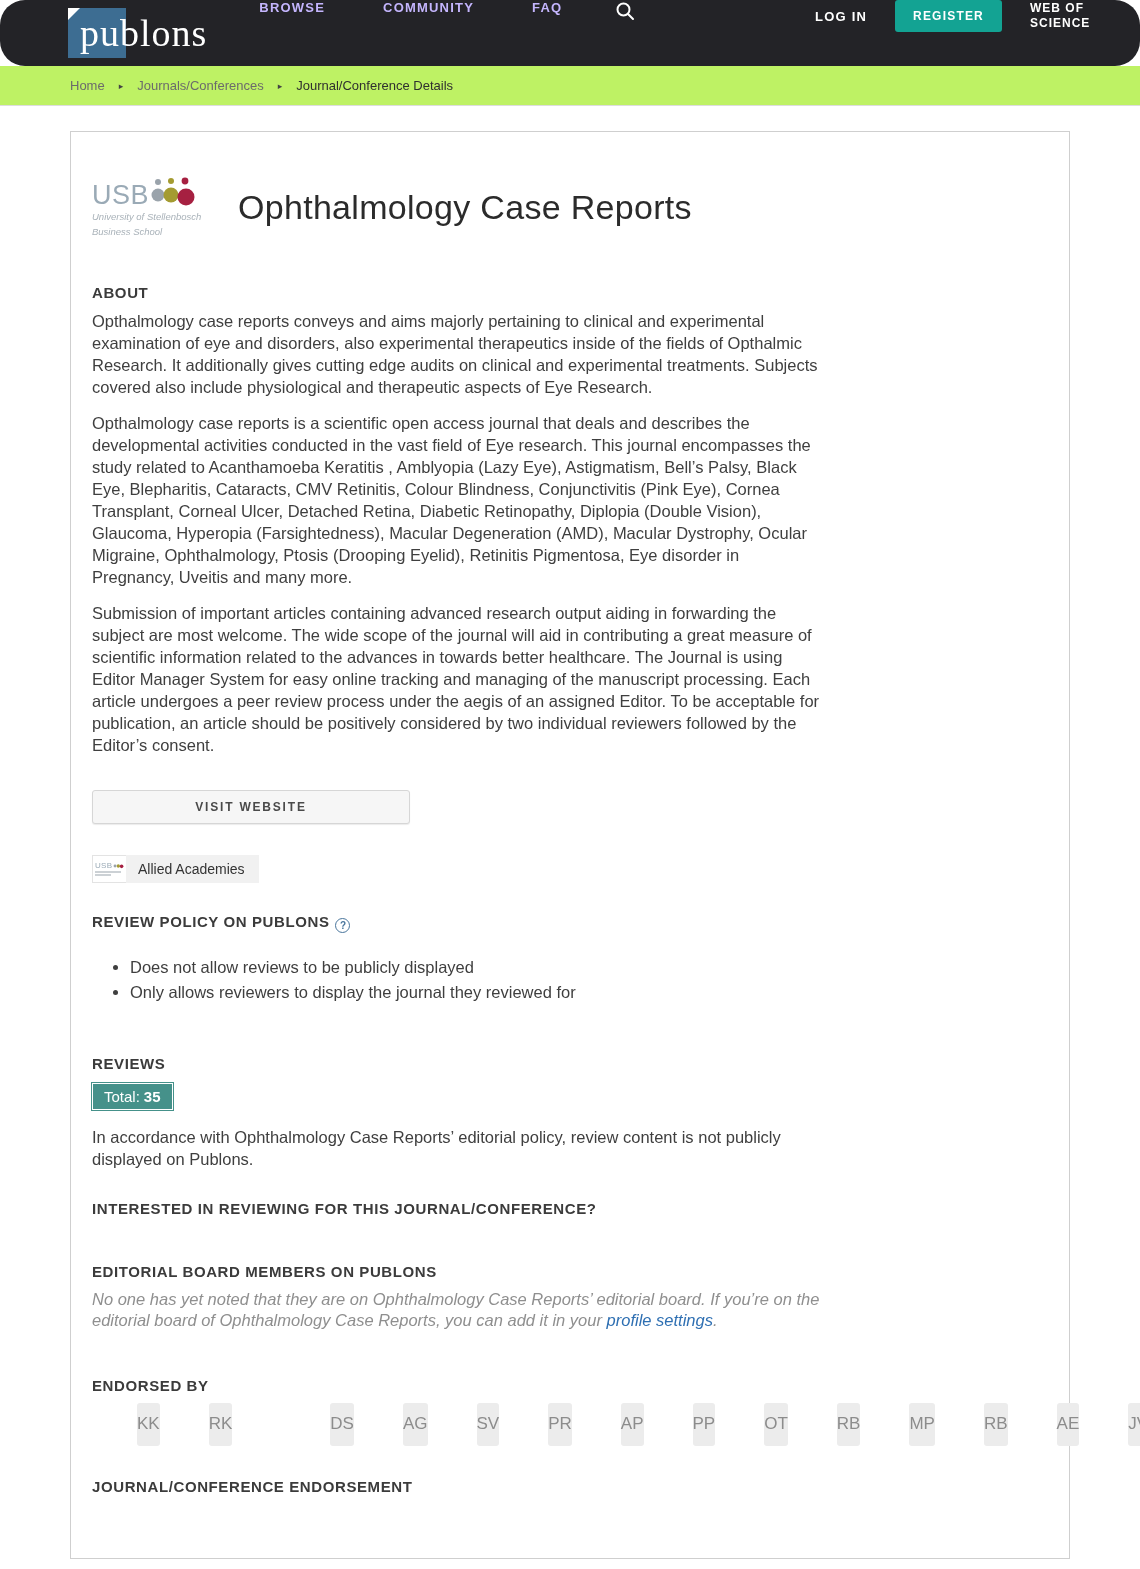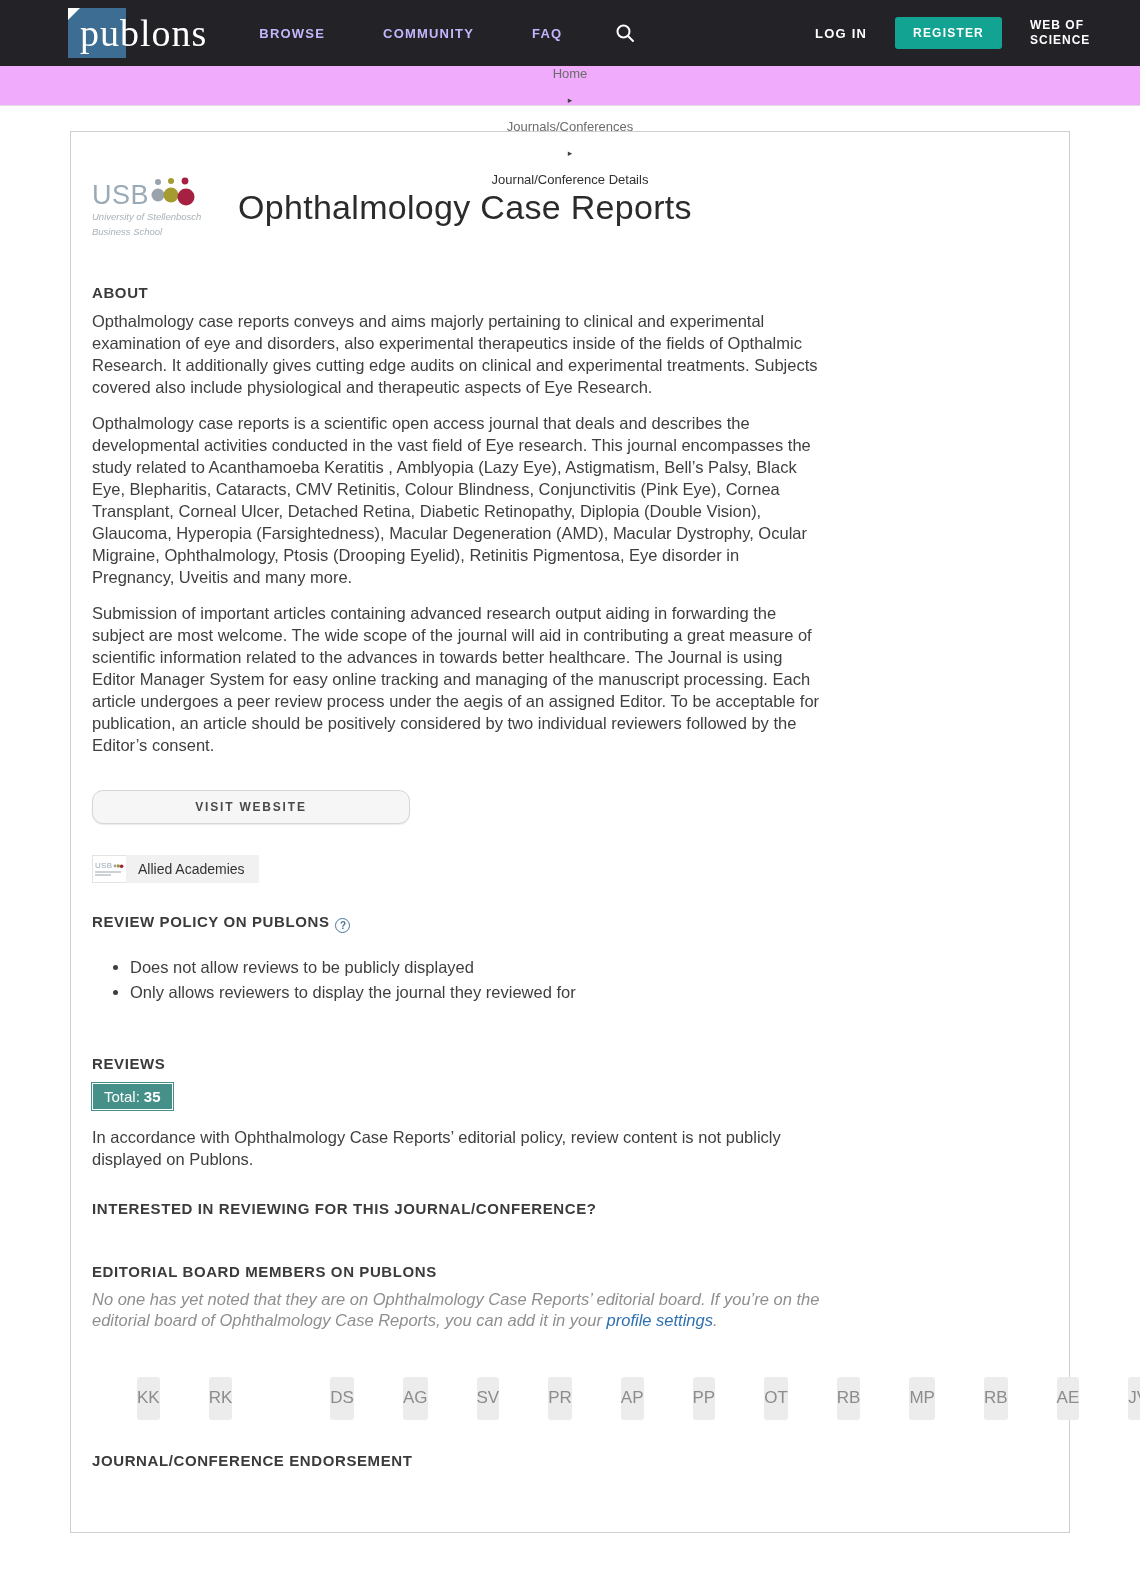--- a/index.html
+++ b/index.html
@@ -1,59 +1,59 @@
 <!DOCTYPE html>
 <html><head>
 <meta charset="utf-8">
 <style>
   * { margin:0; padding:0; box-sizing:border-box; }
   html,body { background:#ffffff; font-family:"Liberation Sans", sans-serif; }
   body { width:1140px; min-height:1569px; margin:0 auto; }
 
   
-  .topnav { height:66px; background:#232327; display:flex; align-items:center; padding:0 40px 0 68px; }
+  .topnav { height:66px; background:#232327; display:flex; align-items:flex-start; padding:0 40px 0 68px;border-radius:25px; }
   .plogo { position:relative; display:flex; align-items:center; height:66px; cursor:pointer; }
   .plogo-rect { position:absolute; left:0; top:8px; width:58px; height:50px; background:#3d6d92; }
   .plogo-rect::before { content:""; position:absolute; left:0; top:0; width:0; height:0;
       border-top:12px solid #ffffff; border-right:12px solid transparent; }
   .plogo-text { position:relative; font-family:"Liberation Serif", serif; color:#ffffff;
       font-size:38px; letter-spacing:1px; padding-left:12px; line-height:66px; }
   .nav-menu { display:flex; align-items:center; margin-left:52px; gap:58px; }
   .nav-item { color:#c4b5fd; font-size:13px; font-weight:bold; letter-spacing:1.2px; cursor:pointer; }
   .nav-search { margin-left:52px; cursor:pointer; display:flex; align-items:center; }
   .nav-right { margin-left:auto; display:flex; align-items:center; gap:28px; }
   .login { color:#ffffff; font-size:13px; font-weight:bold; letter-spacing:1.2px; cursor:pointer; }
   .register-btn { background:#13a393; color:#ffffff; border:none; border-radius:3px;
       font-family:"Liberation Sans", sans-serif; font-size:12px; font-weight:bold; letter-spacing:1.2px;
       padding:9px 18px; cursor:pointer; }
   .wos { color:#ffffff; font-size:12px; font-weight:bold; letter-spacing:1px; width:70px; line-height:15px; cursor:pointer; }
 
   
-  .crumbbar { height:40px; background:#f0abfc; border-bottom:1px solid #dddddd;
-      display:flex; align-items:center; padding:0 70px; gap:14px;flex-direction:column; }
+  .crumbbar { height:40px; background:#bef264; border-bottom:1px solid #dddddd;
+      display:flex; align-items:center; padding:0 70px; gap:14px; }
   .crumb { font-size:13px; color:#6b6b6b; cursor:pointer; }
   .crumb.current { color:#2f2f2f; cursor:default; }
   .crumb-sep { font-size:9px; color:#444444; }
 
   
   .card { margin:25px 70px 40px 70px; border:1px solid #cfcfcf; background:#ffffff;
       padding:38px 30px 54px 21px; }
 
   .head-row { display:flex; align-items:flex-start; gap:28px; margin-bottom:46px; }
   .usb-logo { width:118px; flex:0 0 auto; padding-top:6px; }
   .usb-row { display:flex; align-items:flex-end; }
   .usb-txt { font-size:27px; color:#9aaab6; letter-spacing:0.5px; line-height:26px; }
   .usb-sub { font-size:9.5px; color:#a9b2b9; margin-top:3px; line-height:12px;font-style:italic; }
   .jtitle { font-size:34px; font-weight:400; color:#2b2b2b; letter-spacing:0.3px; margin-top:18px; }
 
   .sec-h { font-size:15px; font-weight:bold; color:#3b3b3b; letter-spacing:0.6px; margin-bottom:9px; }
   .para { font-size:16.5px; color:#3f3f3f; line-height:22px; max-width:732px; margin-bottom:14px; }
 
   .visit-btn { display:block; width:318px; margin-top:34px; background:#f6f6f6; border:1px solid #d6d6d6;
-      border-radius:11px; box-shadow:0 1px 1px rgba(0,0,0,0.08); font-family:"Liberation Sans", sans-serif;
+      border-radius:3px; box-shadow:0 1px 1px rgba(0,0,0,0.08); font-family:"Liberation Sans", sans-serif;
       font-size:12px; font-weight:bold; letter-spacing:1.8px; color:#4a4a4a; padding:9px 0;
       text-align:center; cursor:pointer; }
 
   .published { margin-top:30px; }
   .pub-chip { display:inline-flex; align-items:stretch; cursor:pointer; }
   .chip-logo { width:34px; background:#ffffff; border:1px solid #e3e3e3; border-right:none;
       padding:2px 2px; display:flex; flex-direction:column; justify-content:center; }
   .chip-usb-row { display:flex; align-items:center; gap:1px; }
   .chip-usb { font-size:8px; color:#9aaab6; letter-spacing:0.3px; }
   .chip-bar { height:2px; background:#ccd1d5; margin-top:1px; }
@@ -186,20 +186,21 @@
   <section class="interested">
     <h2 class="sec-h">INTERESTED IN REVIEWING FOR THIS JOURNAL/CONFERENCE?</h2>
   </section>
 
   <section class="editorial">
     <h2 class="sec-h">EDITORIAL BOARD MEMBERS ON PUBLONS</h2>
     <p class="muted-i"><span>No one has yet noted that they are on Ophthalmology Case Reports’ editorial board. If you’re on the editorial board of Ophthalmology Case Reports, you can add it in your </span><a>profile settings</a><span>.</span></p>
   </section>
 
   <section class="endorsed">
+    <h2 class="sec-h">ENDORSED BY</h2>
     <div class="avatar-row">
       <span class="avatar">KK</span>
       <span class="avatar">RK</span>
       <span class="avatar photo">
         <svg width="43" height="43" viewBox="0 0 43 43">
           <rect width="43" height="43" fill="#ddd9d3"></rect>
           <circle cx="21.5" cy="13" r="6.5" fill="#c69b7d"></circle>
           <rect x="18.5" y="17" width="6" height="5" fill="#b78b6e"></rect>
           <path d="M5 43 L10 26 Q21.5 22 33 26 L38 43 Z" fill="#23242a"></path>
           <path d="M17.5 24.5 L21.5 33 L25.5 24.5 Q21.5 26.5 17.5 24.5 Z" fill="#f5f5f5"></path>

